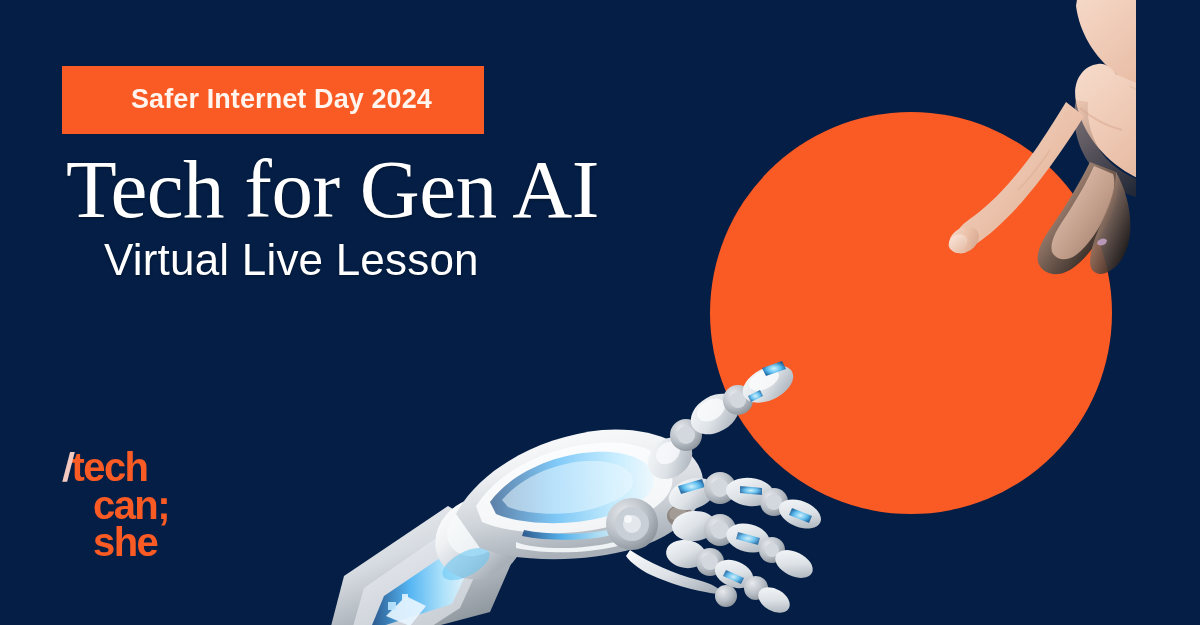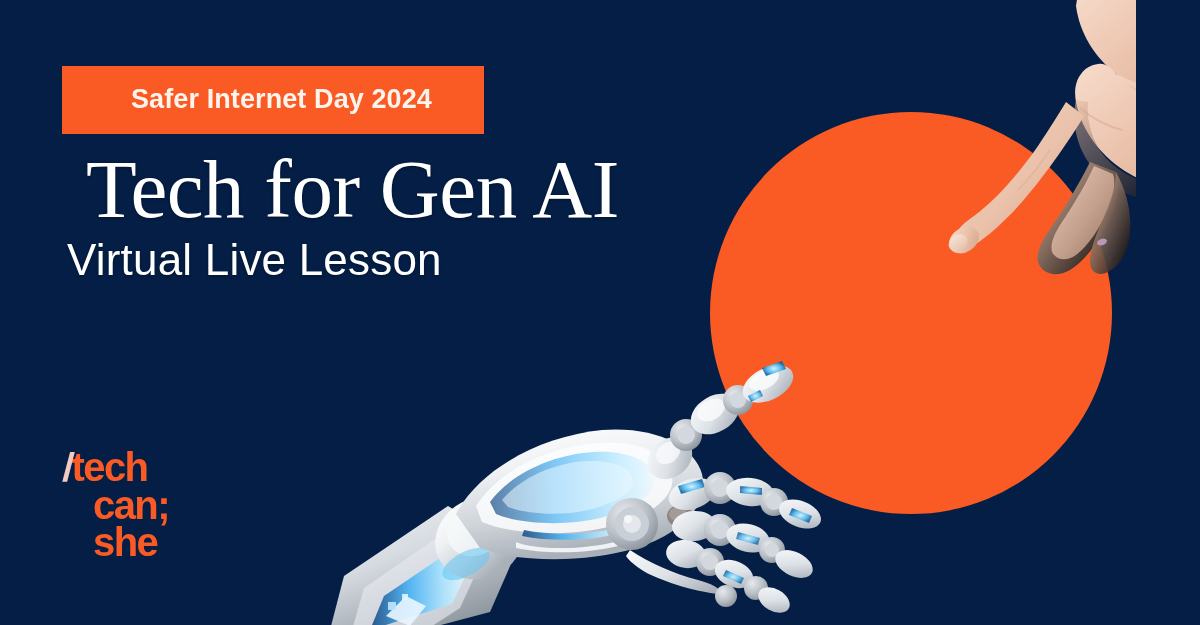--- a/index.html
+++ b/index.html
@@ -48,33 +48,33 @@
     margin-top:14px;
     color:#FFFFFF;
     font-family:"Liberation Serif", serif;
     font-size:83px;
     font-weight:400;
     letter-spacing:-0.5px;
     line-height:1;
     white-space:nowrap;
     padding-left:4px;
     text-shadow:0 1px 3px rgba(0,0,0,.35);
-    margin-left:20px;
   }
   .subtitle {
     margin-top:6px;
     color:#FFFFFF;
     font-family:"Liberation Sans", sans-serif;
     font-size:44px;
     font-weight:400;
     letter-spacing:.2px;
     line-height:1.05;
     white-space:nowrap;
     padding-left:5px;
     text-shadow:0 1px 3px rgba(0,0,0,.3);
+    margin-left:37px;
   }
 
   
   .logo {
     position:absolute;
     left:63px; top:449px;
     z-index:9;
     line-height:.94;
     font-family:"Liberation Sans", sans-serif;
     font-weight:700;

